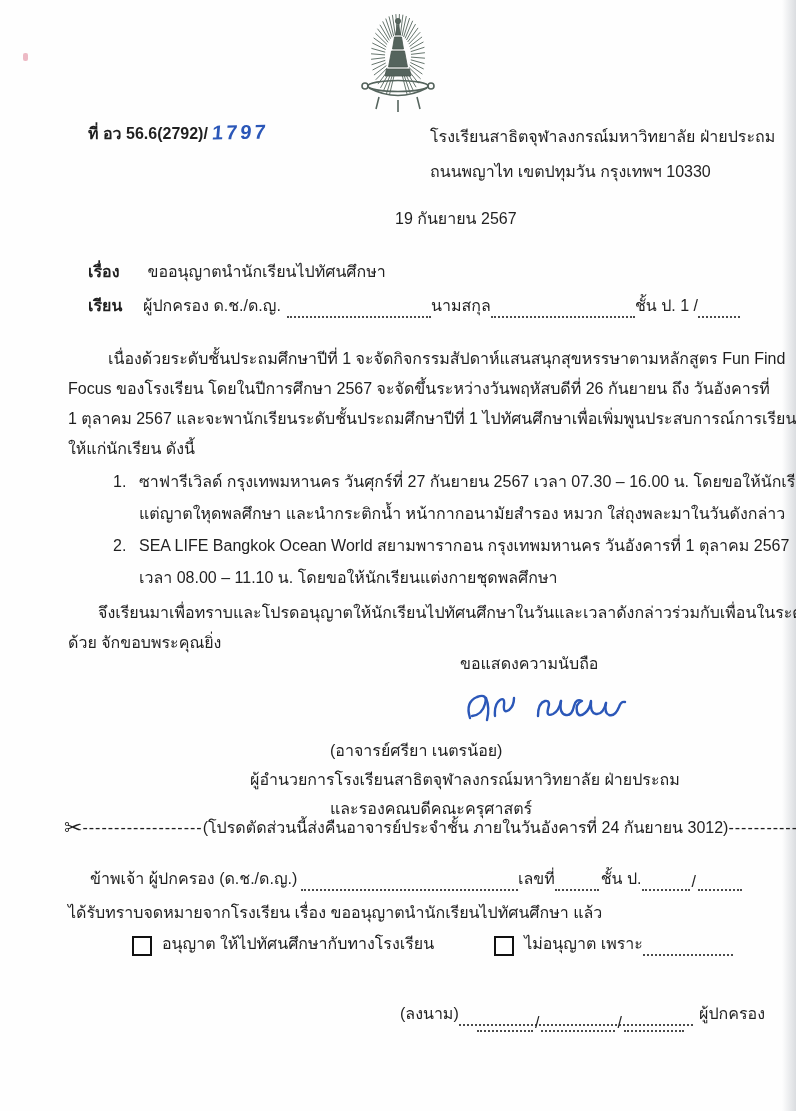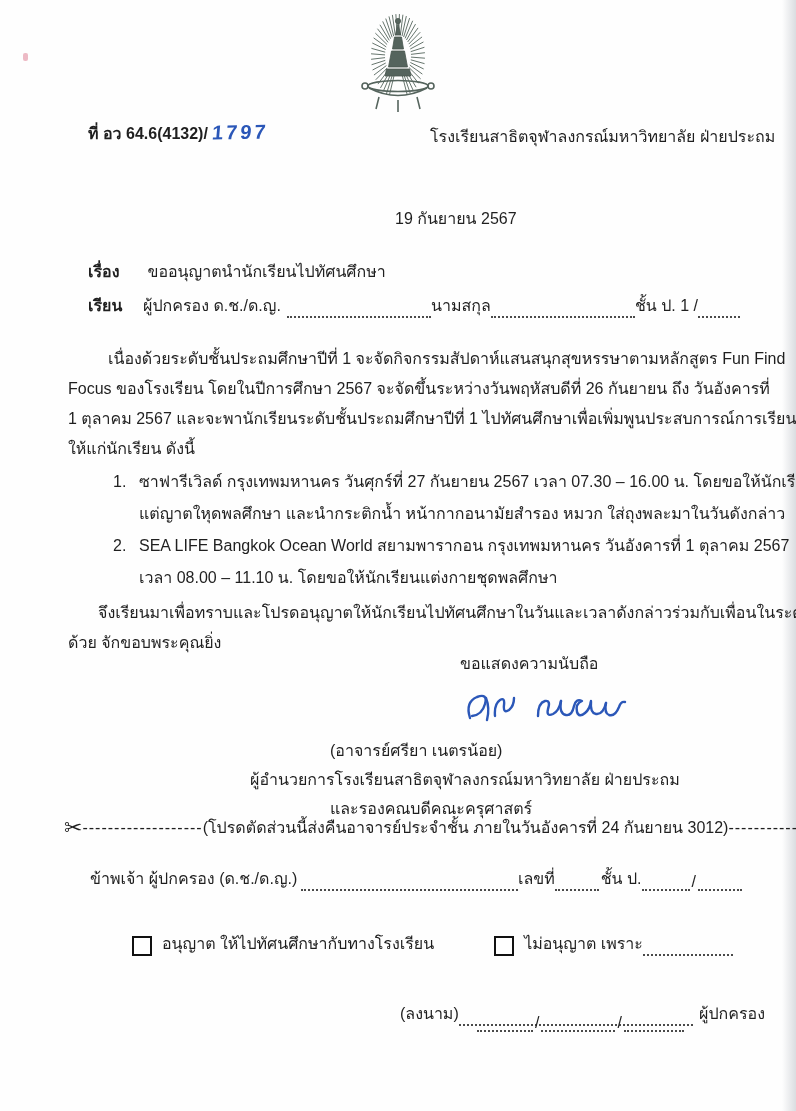--- a/index.html
+++ b/index.html
@@ -108,25 +108,26 @@
         <path d="M26,87 L23,99"></path>
         <path d="M45,90 L45,102"></path>
         <path d="M64,87 L67,99"></path>
         <circle cx="12" cy="76" r="3"></circle>
         <circle cx="78" cy="76" r="3"></circle>
       </g>
     </svg>
   </div>
 
   <div class="abs" style="left:88px;top:121px;">
-    <span class="b">ที่ อว 64.6(4132)/</span><span class="hand-num">1797</span>
+    <span class="b">ที่ อว 56.6(2792)/</span><span class="hand-num">1797</span>
   </div>
 
   <div class="abs" style="left:430px;top:119px;line-height:35px;">
     <div>โรงเรียนสาธิตจุฬาลงกรณ์มหาวิทยาลัย ฝ่ายประถม</div>
+    <div>ถนนพญาไท เขตปทุมวัน กรุงเทพฯ 10330</div>
   </div>
 
   <div class="abs" style="left:395px;top:206px;">19  กันยายน  2567</div>
 
   <div class="abs" style="left:88px;top:259px;">
     <span class="b" style="display:inline-block;width:55px;">เรื่อง</span>
     <span>ขออนุญาตนำนักเรียนไปทัศนศึกษา</span>
   </div>
 
   <div class="abs row" style="left:88px;top:293px;width:652px;">
@@ -190,20 +191,21 @@
     <span style="flex:0 0 auto;padding-right:4px;">ข้าพเจ้า ผู้ปกครอง (ด.ช./ด.ญ.)</span>
     <span class="dots fill"></span>
     <span style="flex:0 0 auto;">เลขที่</span>
     <span class="dots" style="width:44px;"></span>
     <span style="flex:0 0 auto;padding-left:2px;">ชั้น ป.</span>
     <span class="dots" style="width:48px;"></span>
     <span style="flex:0 0 auto;padding:0 2px;">/</span>
     <span class="dots" style="width:44px;"></span>
   </div>
 
+  <div class="abs" style="left:68px;top:900px;">ได้รับทราบจดหมายจากโรงเรียน เรื่อง ขออนุญาตนำนักเรียนไปทัศนศึกษา แล้ว</div>
 
   <div class="abs row" style="left:132px;top:931px;width:601px;">
     <span class="checkbox"></span>
     <span style="padding-left:10px;flex:0 0 auto;">อนุญาต ให้ไปทัศนศึกษากับทางโรงเรียน</span>
     <span style="flex:0 0 60px;"></span>
     <span class="checkbox"></span>
     <span style="padding-left:10px;flex:0 0 auto;">ไม่อนุญาต เพราะ</span>
     <span class="dots fill"></span>
   </div>
 

